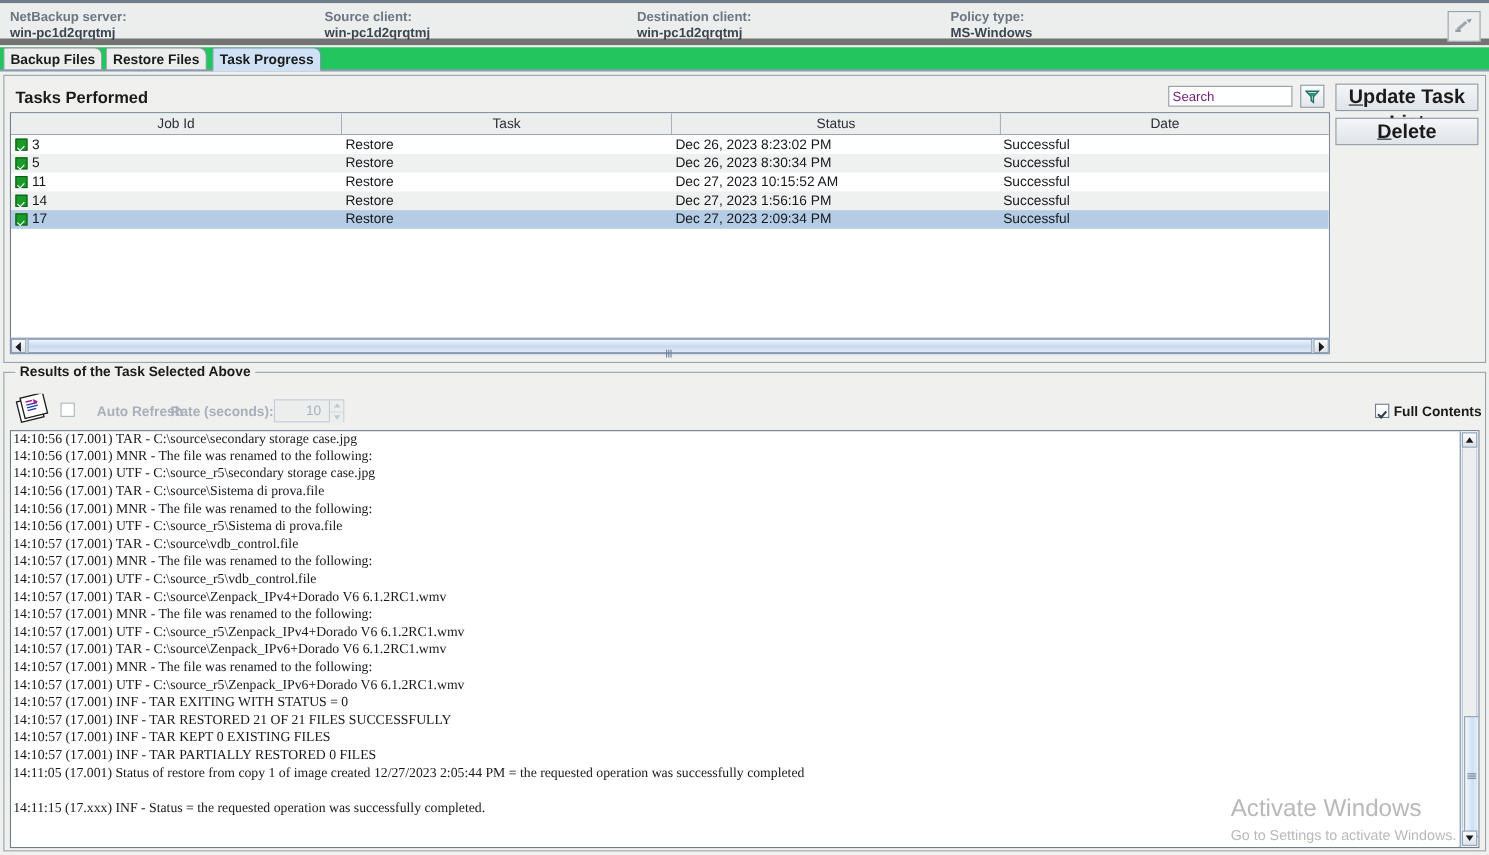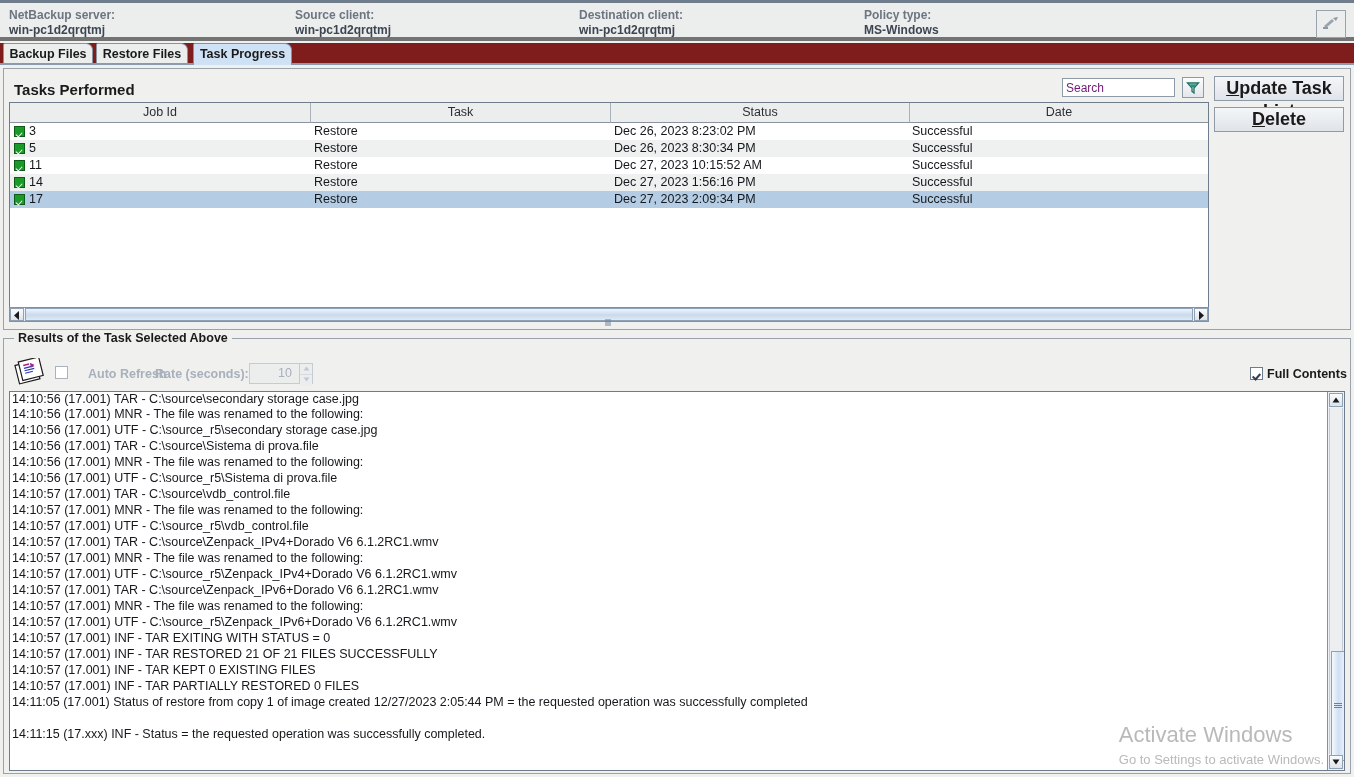--- a/index.html
+++ b/index.html
@@ -18,21 +18,21 @@
   }
 
   
   .hdr-top-rule {
     position: absolute; left: 0; top: 0; width: 1354px; height: 3px;
     background: #6e7c8c;
   }
   .info-bar {
     position: absolute; left: 0; top: 3px; width: 1354px; height: 38px;
     background: #eceeee;
-    border-bottom: 4px solid #737373;
+    border-bottom: 6px solid #737373;
   }
   .info-col { position: absolute; top: 5px; }
   .info-label {
     font-size: 12px; color: #6d7580; font-weight: bold;
     line-height: 14px; white-space: nowrap;
   }
   .info-value {
     font-size: 12px; color: #3d4550; font-weight: bold;
     line-height: 16px; white-space: nowrap;
   }
@@ -45,21 +45,21 @@
     position: absolute; right: 8px; top: 7px;
     width: 30px; height: 28px;
     background: #eceeee;
     border: 1px solid #9aa2ab;
   }
   .hdr-icon-btn svg { display:block; margin: 4px auto; }
 
   
   .tabstrip {
     position: absolute; left: 0; top: 43px; width: 1354px; height: 21px;
-    background: #7f1d1d;
+    background: #22c55e;
   }
   .tab {
     position: absolute; top: 0; height: 21px;
     background: #eceeee;
     border: 1px solid #8b949e;
     border-bottom: none;
     font-size: 12.5px; font-weight: bold; color: #1a1a1a;
     line-height: 20px;
     text-align: center;
     border-top-left-radius: 2px;
@@ -257,20 +257,21 @@
     position: absolute; left: 9px; top: 391px;
     width: 1336px; height: 380px;
     border: 1px solid #6e7c8c;
     background: #ffffff;
     overflow: hidden;
   }
   .log-inner {
     position: absolute; left: 0; top: 0; right: 17px; bottom: 0;
     padding: 0 16px 0 2px;
     overflow: hidden;
+    font-family: Liberation Serif, serif;
   }
   .logline {
     font-size: 12.5px; color: #15181c;
     line-height: 16px; white-space: pre;
     height: 16px;
   }
   .logline.first { line-height: 14px; height: 14px; }
   .logline.blank { height: 16px; }
 
   .vscroll {

